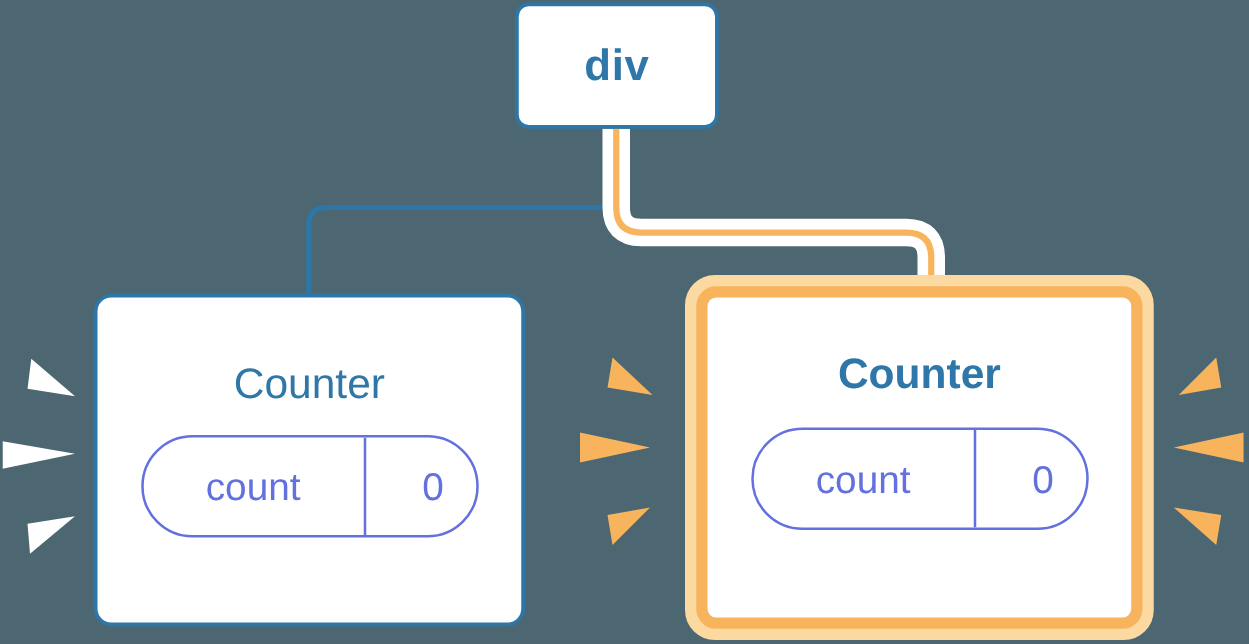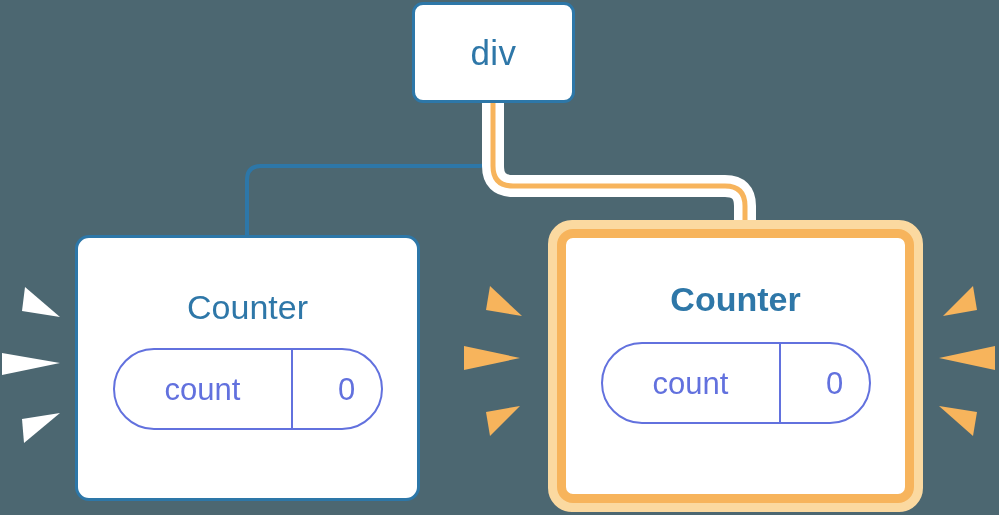--- a/index.html
+++ b/index.html
@@ -44,21 +44,21 @@
     width: 163px;
     height: 101px;
     border: 3px solid #2d77a8;
     border-radius: 11px;
     justify-content: center;
     z-index: 4;
   }
   .node-root .node-title {
     font-size: 35px;
     color: #2e77a8;
-    font-weight: 400;
+    font-weight: 700;
     letter-spacing: 0.5px;
     line-height: 1;
   }
 
   
   .node-plain {
     left: 75px;
     top: 235px;
     width: 345px;
     height: 266px;

